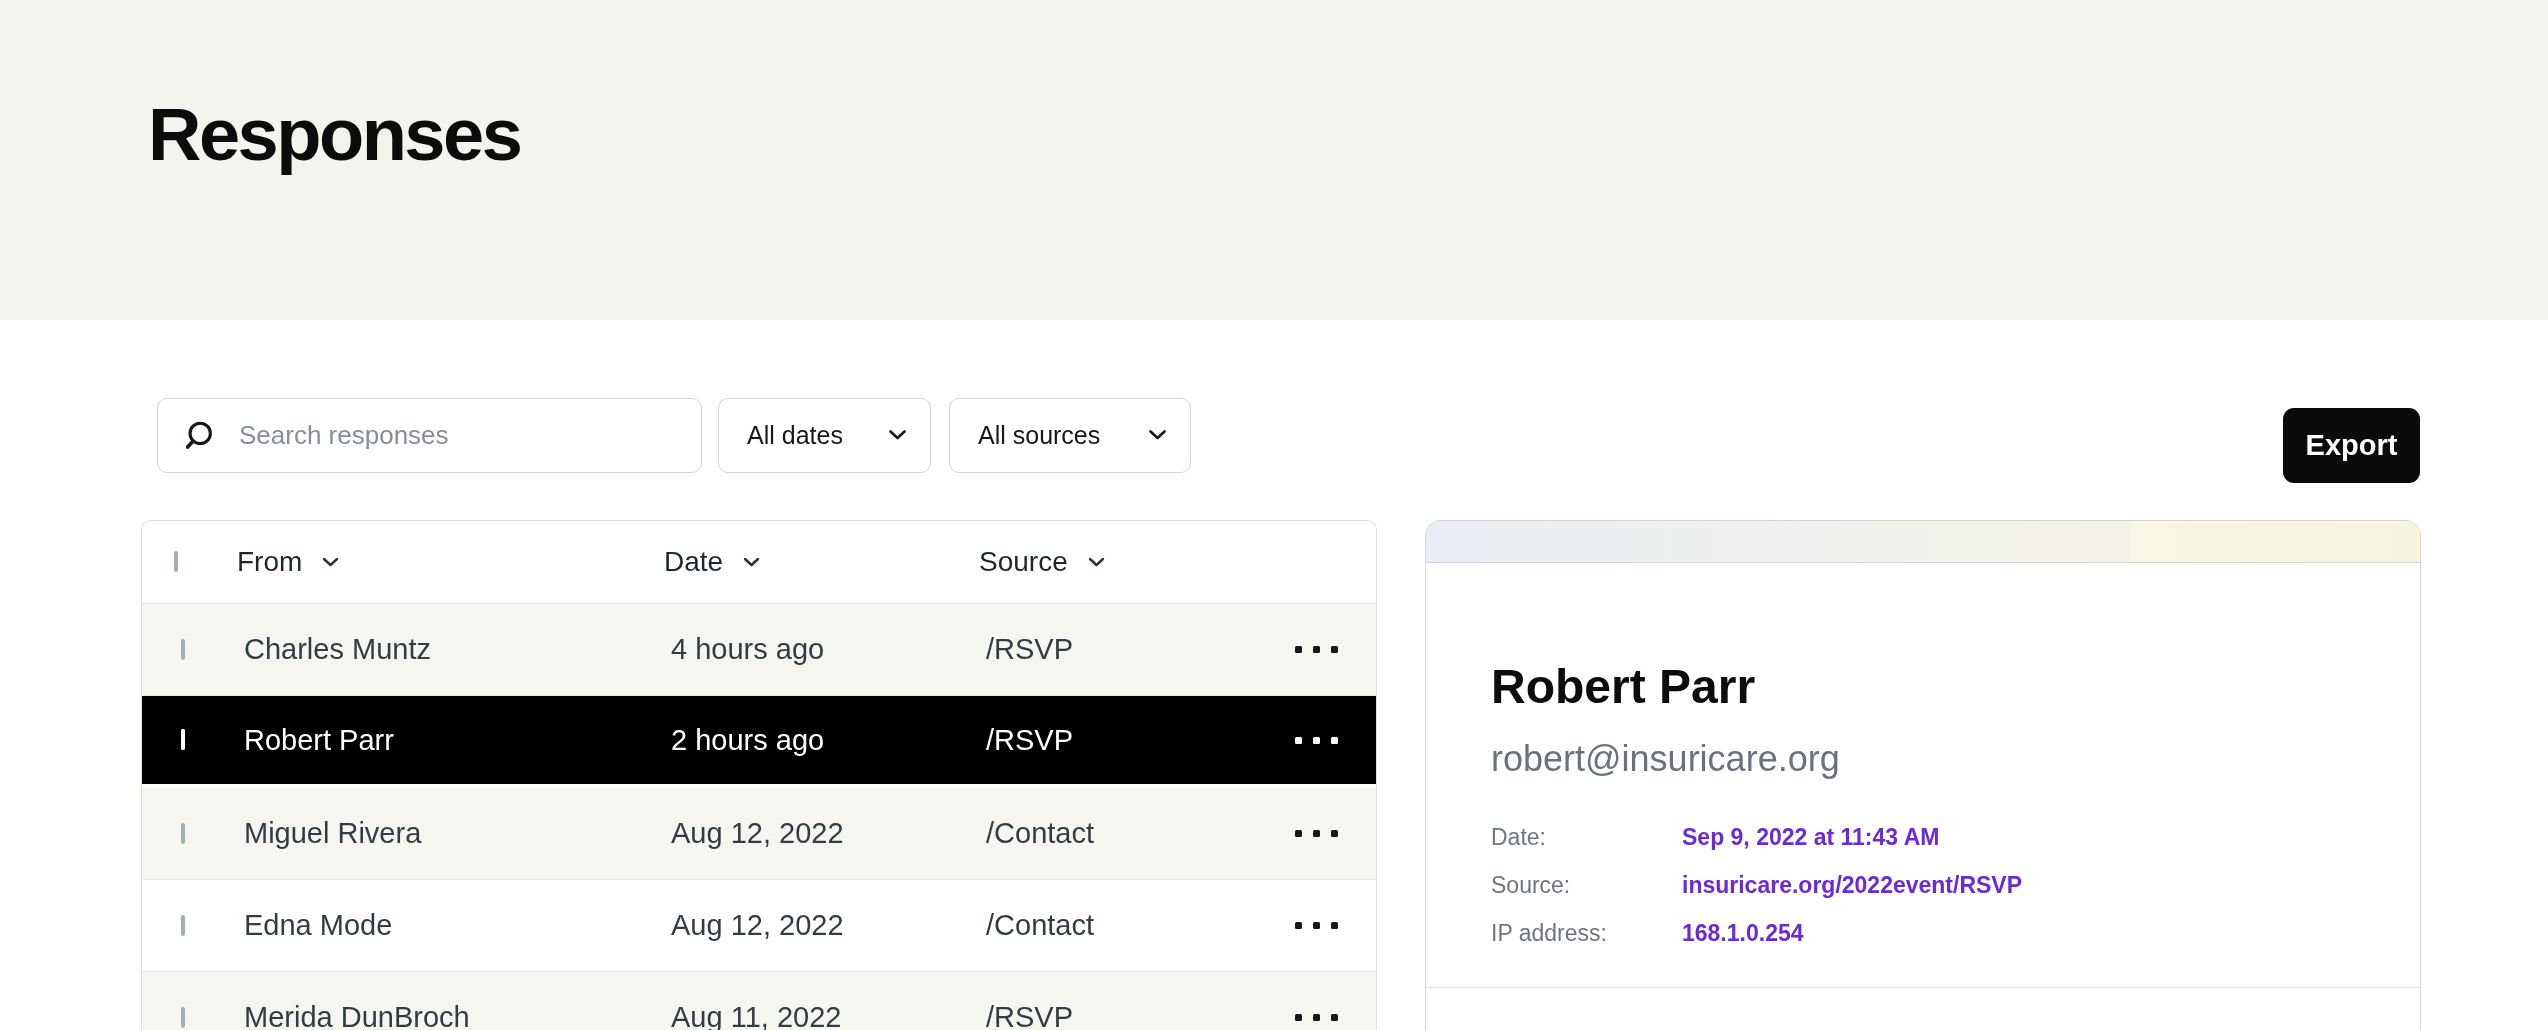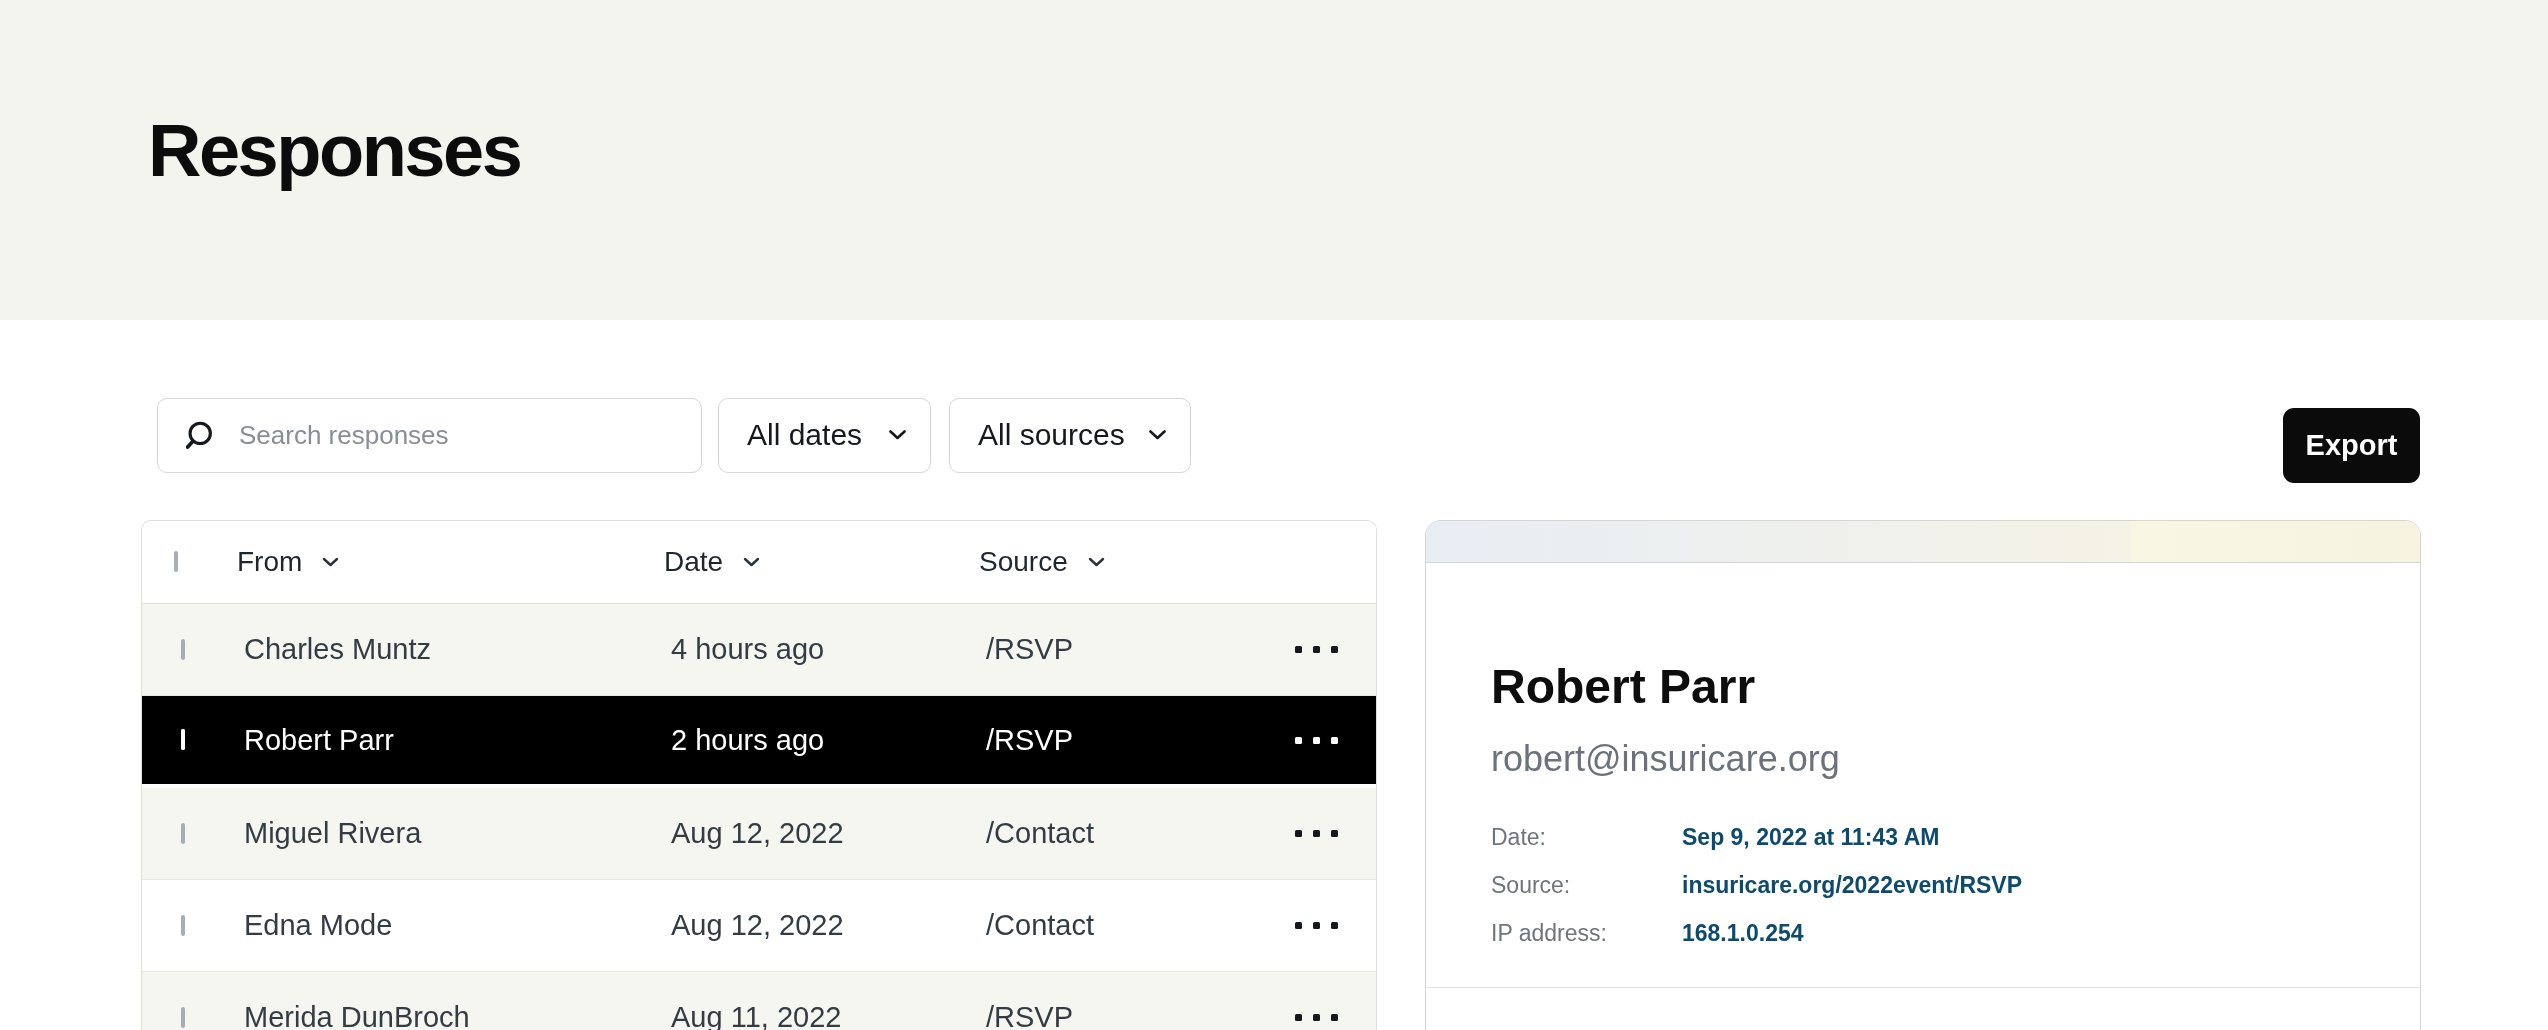--- a/index.html
+++ b/index.html
@@ -1,21 +1,21 @@
 <!DOCTYPE html>
 <html><head>
 <meta charset="utf-8">
 <style>
   * { margin:0; padding:0; box-sizing:border-box; }
   html,body { width:2548px; height:1030px; overflow:hidden; background:#ffffff;
               font-family:"Liberation Sans", sans-serif; color:#15181c; }
 
   
   .hero { height:320px; background:#f4f4ee; position:relative; }
-  .page-title { position:absolute; left:148px; top:108px;
+  .page-title { position:absolute; left:148px; top:92px;
                 font-size:74px; font-weight:800; letter-spacing:-2.5px; color:#0c0c0c; }
   .tabs { position:absolute; left:152px; bottom:0; display:flex; height:64px; }
   .tab { position:relative; display:flex; align-items:center; gap:16px;
          padding:0 34px; cursor:pointer; }
   .tab-label { font-size:34px; color:#15181c; }
   .tab--active .tab-label { font-weight:700; }
   .tab--active::after { content:""; position:absolute; left:0; right:0; bottom:0;
                         height:6px; background:#0a0a0a; }
   .tab-badge { display:inline-flex; align-items:center; justify-content:center;
                min-width:52px; height:42px; padding:0 13px;
@@ -28,21 +28,21 @@
             border-radius:10px; display:flex; align-items:center; padding:0 24px 0 26px; }
   .search svg { flex:0 0 auto; }
   .search input { border:none; outline:none; background:transparent; flex:1;
                   margin-left:24px; font-size:26px; font-family:inherit; color:#15181c; }
   .search input::placeholder { color:#878e98; }
   .select { height:75px; background:#fff; border:1.5px solid #d7d7d1; border-radius:10px;
             display:flex; align-items:center; justify-content:space-between;
             padding:0 24px 0 28px; cursor:pointer; }
   .select-dates { width:213px; margin-left:16px; }
   .select-sources { width:242px; margin-left:18px; }
-  .select-label { font-size:30px; color:#15181c; }
+  .select-label { font-size:25px; color:#15181c; }
   .export-btn { margin-left:auto; width:137px; height:75px; background:#0b0b0b; color:#fff;
                 border:none; border-radius:11px; font-size:29px; font-weight:700;
                 font-family:inherit; cursor:pointer;margin-top:21px; }
 
   
   .content { display:flex; align-items:flex-start; margin-top:37px; }
 
   
   .table { margin-left:141px; width:1236px; background:#fff;
            border:1.5px solid #dfdfd9; border-radius:10px 10px 0 0; border-bottom:none;
@@ -72,21 +72,21 @@
   .detail-banner { height:42px; border-radius:14px 14px 0 0;
                    border-bottom:1px solid #d3d6da;
                    background:linear-gradient(90deg,#e9edf4 0%,#eef0ee 34%,#f5f2e6 70.9%,
                               #faf6e4 71%,#f7f3e1 100%); }
   .detail-body { padding:0 65px; }
   .detail-name { margin-top:96px; font-size:48px; font-weight:800; color:#0d0d0d; }
   .detail-email { margin-top:24px; font-size:36px; color:#6b727b; }
   .fields { margin-top:44px; display:grid; grid-template-columns:191px 1fr;
             row-gap:21px; align-items:baseline; }
   .field-label { font-size:23px; color:#6e757d; }
-  .field-value { font-size:23px; font-weight:700; color:#0c4a6e; }
+  .field-value { font-size:23px; font-weight:700; color:#6d28d9; }
   .detail-divider { margin-top:40px; border-top:1px solid #e3e3e0; margin-left:-65px; margin-right:-65px; }
   .section-heading { margin-top:42px; font-size:30px; font-weight:800; color:#101318; }
 </style>
 </head>
 <body>
 
 <div class="hero">
   <div class="page-title">Responses</div>
 
 </div>

